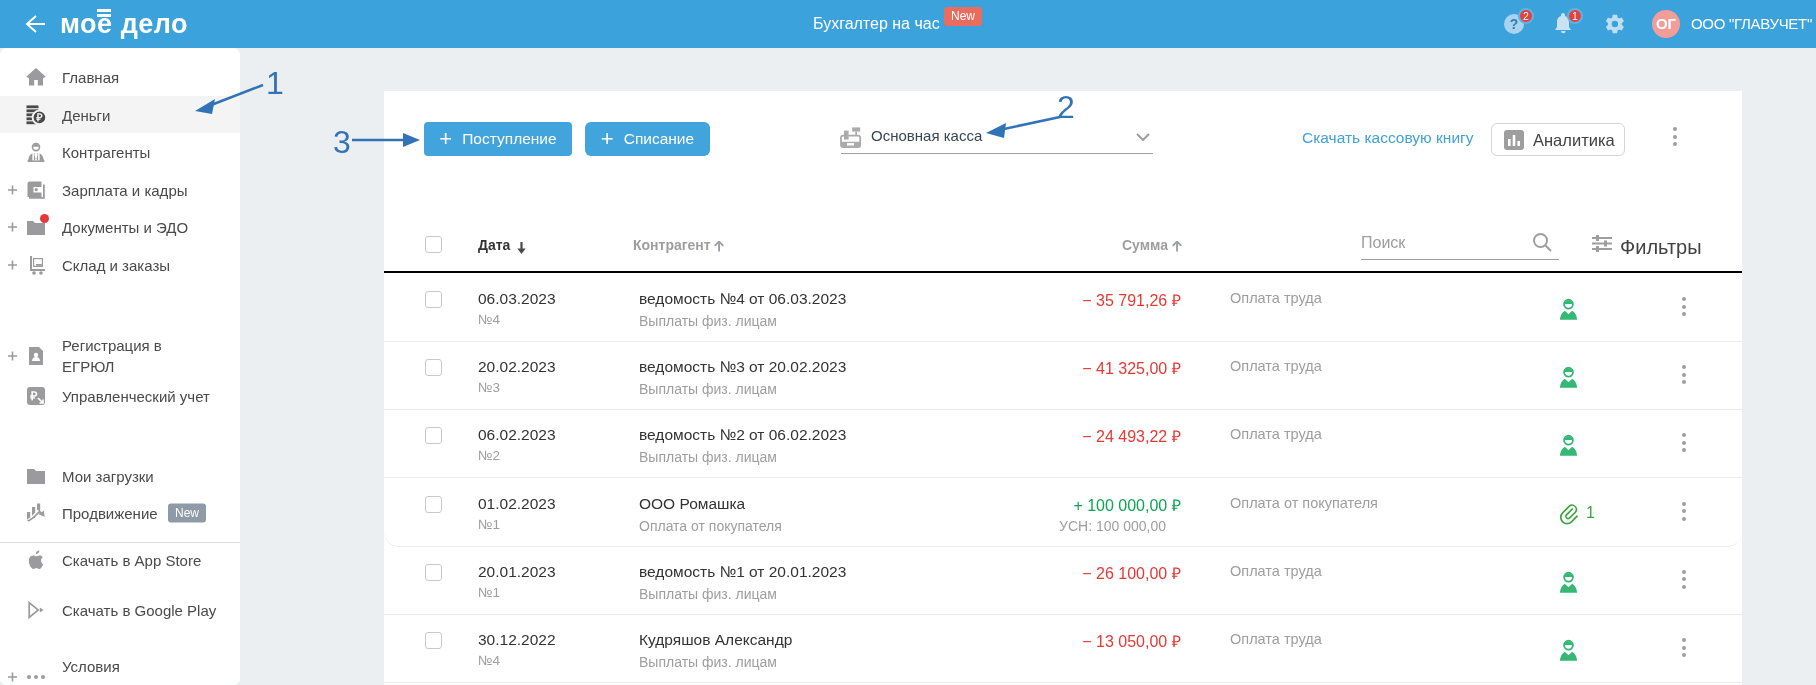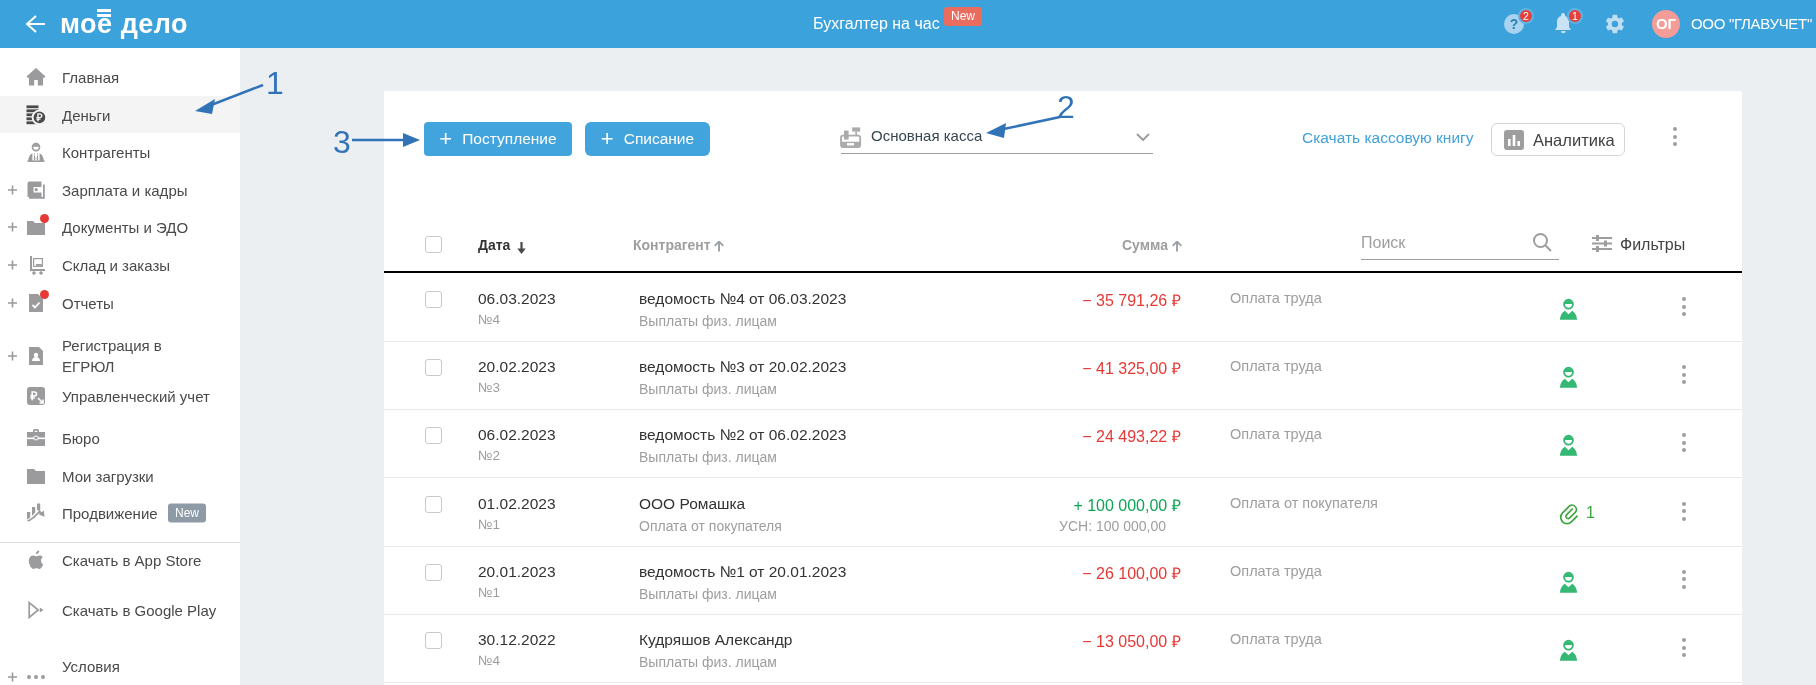--- a/index.html
+++ b/index.html
@@ -12,21 +12,21 @@
   .header { position:absolute; left:0; top:0; width:1816px; height:48px; background:#3CA2DC; }
   .logo { position:absolute; left:60px; top:9px; color:#fff; font-size:27px; font-weight:bold; letter-spacing:0.5px; }
   .logobar { position:absolute; background:#fff; height:2.6px; width:14px; left:97px; }
   .hcenter { position:absolute; left:813px; top:0; height:48px; line-height:48px; color:#fff; font-size:16px; }
   .newbadge { position:absolute; left:944px; top:7px; background:#E96C5F; color:#fff; font-size:12px; padding:2px 7px 3px; border-radius:3px; }
   .company { position:absolute; left:1691px; top:0; height:48px; line-height:48px; color:#fff; font-size:15px; letter-spacing:-0.3px; white-space:nowrap; }
   .avatar { position:absolute; left:1652px; top:10px; width:28px; height:28px; border-radius:50%; background:#F49C97; color:#fff; font-weight:bold; font-size:15px; text-align:center; line-height:28px; }
   .hbadge { position:absolute; width:16px; height:16px; border-radius:50%; background:#E5403C; border:2px solid #5FB2E2; color:#fff; font-size:10.5px; text-align:center; line-height:12px; }
 
   
-  .sidebar { position:absolute; left:0; top:48px; width:240px; height:637px; background:#fff; }
+  .sidebar { position:absolute; left:0; top:48px; width:240px; height:637px; background:#fff;border-radius:7px; }
   .mi { position:absolute; left:0; width:240px; }
   .mi .txt { position:absolute; left:62px; top:50%; transform:translateY(-50%); font-size:15px; color:#4A4A4A; line-height:21px; white-space:nowrap; }
   .mi .ico { position:absolute; left:26px; top:50%; transform:translateY(-50%); width:20px; height:20px; }
   .mi .plus { position:absolute; left:7px; top:50%; transform:translateY(-50%); width:11px; height:11px; }
   .mi.active { background:#F4F4F4; }
   .reddot { position:absolute; width:9px; height:9px; border-radius:50%; background:#E53935; right:-3px; top:-3px; }
   .sdivider { position:absolute; left:0; top:494px; width:240px; height:1px; background:#DCDCDC; }
   .minew { position:absolute; left:168px; top:50%; transform:translateY(-50%); background:#8E9AA6; color:#fff; font-size:12px; padding:2px 7px 3px; border-radius:3px; }
 
   
@@ -159,59 +159,38 @@
           <path d="M4 1 h2 v13 h13 v2 H4z"></path>
           <rect x="7" y="3" width="10" height="9"></rect>
           <circle cx="8" cy="18" r="1.8"></circle>
           <circle cx="15" cy="18" r="1.8"></circle>
         </g>
         <rect x="8.2" y="4.2" width="7.6" height="6.6" fill="#fff"></rect>
         <rect x="10" y="9" width="5.8" height="1.8" fill="#9B9B9D"></rect>
       </svg>
     <div class="txt">Склад и заказы</div>
   </div>
-  <div class="mi" style="top:236px;height:38px;">
-    <svg class="plus" viewBox="0 0 11 11">
-        <path d="M5.5 1 v9 M1 5.5 h9" stroke="#9B9B9D" stroke-width="1.6"></path>
-      </svg>
-    <span class="ico" style="position:absolute">
-      <svg width="20" height="20" viewBox="0 0 20 20">
-          <path fill="#9B9B9D" d="M3 1 h9 l5 5 v13 H3z"></path>
-          <path d="M6.5 12 l2.5 2.5 4.5-5" stroke="#fff" stroke-width="1.8" fill="none"></path>
-        </svg>
-      <span class="reddot"></span>
-    </span>
-    <div class="txt">Отчеты</div>
-  </div>
   <div class="mi" style="top:281px;height:53px;">
     <svg class="plus" viewBox="0 0 11 11">
         <path d="M5.5 1 v9 M1 5.5 h9" stroke="#9B9B9D" stroke-width="1.6"></path>
       </svg>
     <svg class="ico" viewBox="0 0 20 20">
         <path fill="#9B9B9D" d="M3 1 h10 l4 4 v14 H3z"></path>
         <circle cx="10" cy="9" r="2.2" fill="#fff"></circle>
         <path d="M6 15 c0-2.4 1.7-4 4-4 s4 1.6 4 4z" fill="#fff"></path>
       </svg>
     <div class="txt">Регистрация в<br>ЕГРЮЛ</div>
   </div>
   <div class="mi" style="top:329px;height:38px;">
     <svg class="ico" viewBox="0 0 20 20">
         <rect x="1" y="1" width="18" height="18" rx="3" fill="#9B9B9D"></rect>
         <text x="8" y="14" font-size="12" font-weight="bold" fill="#fff" text-anchor="middle" font-family="Liberation Sans">₽</text>
         <path d="M12 12 l5 5 M17 13.5 v3.5 h-3.5" stroke="#fff" stroke-width="1.6" fill="none"></path>
       </svg>
     <div class="txt">Управленческий учет</div>
-  </div>
-  <div class="mi" style="top:371px;height:38px;">
-    <svg class="ico" viewBox="0 0 20 20">
-        <path fill="#9B9B9D" d="M7 4 V2.5 A1.5 1.5 0 0 1 8.5 1 h3 A1.5 1.5 0 0 1 13 2.5 V4 h6 v14 H1 V4z M8.7 4 h2.6 V2.7 H8.7z" fill-rule="evenodd"></path>
-        <rect x="1" y="9.5" width="18" height="1.6" fill="#fff"></rect>
-        <rect x="8" y="8.2" width="4" height="3.6" rx="0.8" fill="#9B9B9D" stroke="#fff"></rect>
-      </svg>
-    <div class="txt">Бюро</div>
   </div>
   <div class="mi" style="top:409px;height:38px;">
     <svg class="ico" viewBox="0 0 20 20">
         <path fill="#9B9B9D" d="M1 3 h7 l2 2 h9 v13 H1z"></path>
       </svg>
     <div class="txt">Мои загрузки</div>
   </div>
   <div class="mi" style="top:446px;height:38px;padding-left:24px;">
     <svg class="ico" viewBox="0 0 20 20">
         <g fill="#9B9B9D">
@@ -318,21 +297,21 @@
     <svg class="abs" style="left:1208px;top:34px" width="20" height="17" viewBox="0 0 20 17">
       <g stroke="#9E9E9E" stroke-width="2">
           <path d="M0 3 h20 M0 8.5 h20 M0 14 h20"></path>
         </g>
       <g fill="#9E9E9E">
           <rect x="4" y="0" width="3" height="6"></rect>
           <rect x="12" y="5.5" width="3" height="6"></rect>
           <rect x="4" y="11" width="3" height="6"></rect>
         </g>
     </svg>
-    <div class="th" style="left:1236px;top:35px;font-weight:normal;font-size:16px;color:#424242;">Фильтры</div>
+    <div class="th" style="left:1236px;top:35px;font-weight:normal;font-size:20px;color:#424242;">Фильтры</div>
   </div>
 </div>
 
 <div id="rows">
     <div class="row" style="top:274px;left:384px;">
     <div class="checkbox" style="left:41px;top:17px;"></div>
     <div class="date">06.03.2023</div>
     <div class="num">№4</div>
     <div class="cname">ведомость №4 от 06.03.2023</div>
     <div class="csub">Выплаты физ. лицам</div>
@@ -383,21 +362,21 @@
           <circle cx="9.5" cy="6.2" r="4.4" fill="none" stroke="#34B873" stroke-width="1.9"></circle>
           <path d="M5.15 5.9 A4.45 4.45 0 0 1 13.85 5.9 Z" fill="#34B873"></path>
           <path d="M0.9 21.8 c0.3-4.4 2.1-7.4 4.9-9.1 l3.7 3.5 3.7-3.5 c2.8 1.7 4.6 4.7 4.9 9.1z" fill="#34B873"></path>
         </svg></div>
     <div class="rowdots dots">
         <i></i>
         <i></i>
         <i></i>
       </div>
   </div>
-    <div class="row" style="top:478.6px;left:384px;">
+    <div class="row" style="top:478.6px;left:384px;border-radius:15px;">
     <div class="checkbox" style="left:41px;top:17px;"></div>
     <div class="date">01.02.2023</div>
     <div class="num">№1</div>
     <div class="cname">ООО Ромашка</div>
     <div class="csub">Оплата от покупателя</div>
     <div class="amount pos">+&nbsp;100&nbsp;000,00&nbsp;₽</div>
     <div class="usn">УСН: 100 000,00</div>
     <div class="rtype">Оплата от покупателя</div>
     <div class="ricon"><svg width="21" height="22" viewBox="0 0 24 24">
           <path fill="#3FA540" d="M16.5 6.4 L9 13.9 a1.6 1.6 0 0 0 2.2 2.2 l6.8-6.8 a3.9 3.9 0 0 0 -5.5-5.5 L4.8 11.5 a6.1 6.1 0 0 0 8.7 8.7 l7-7 1.4 1.4 -7 7 A8.1 8.1 0 0 1 3.4 10.1 L11.1 2.4 a5.9 5.9 0 0 1 8.3 8.3 l-6.8 6.8 a3.6 3.6 0 0 1 -5-5 l7.5-7.5z"></path>

